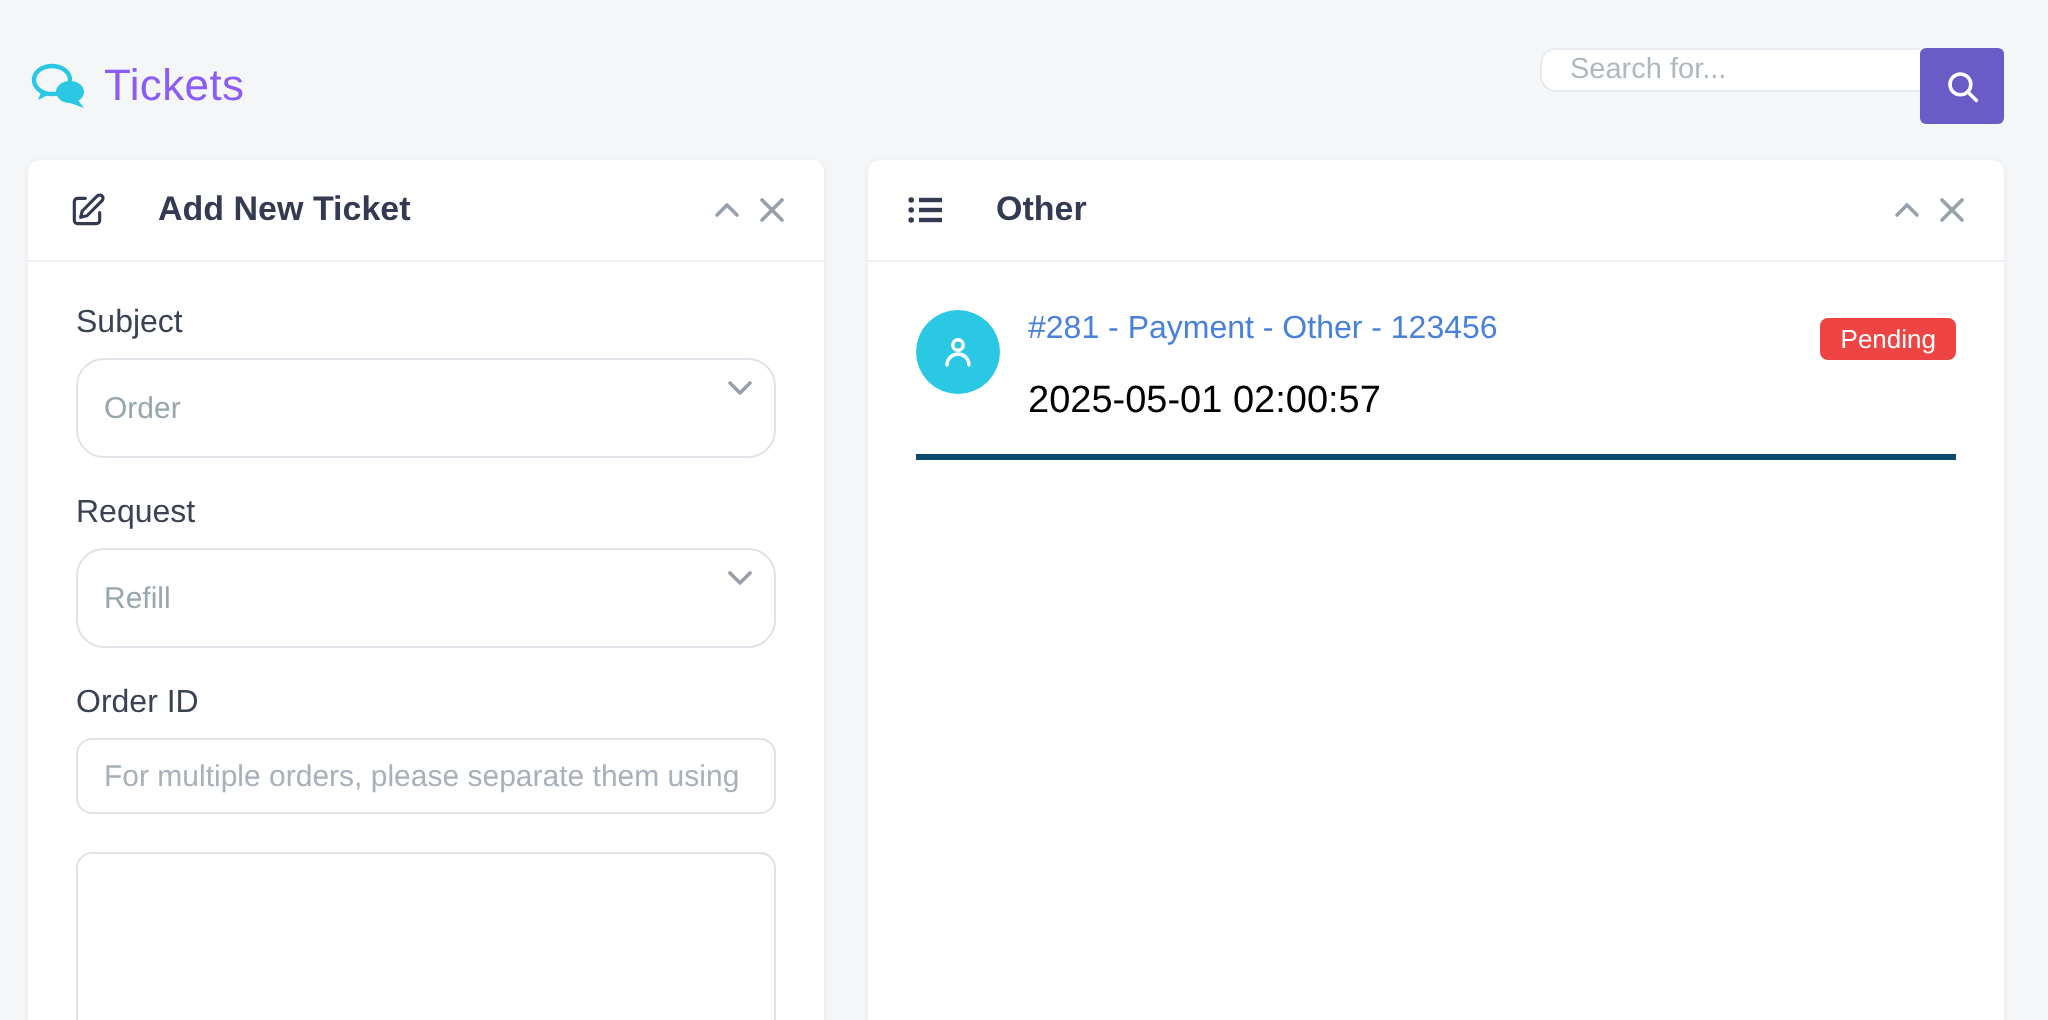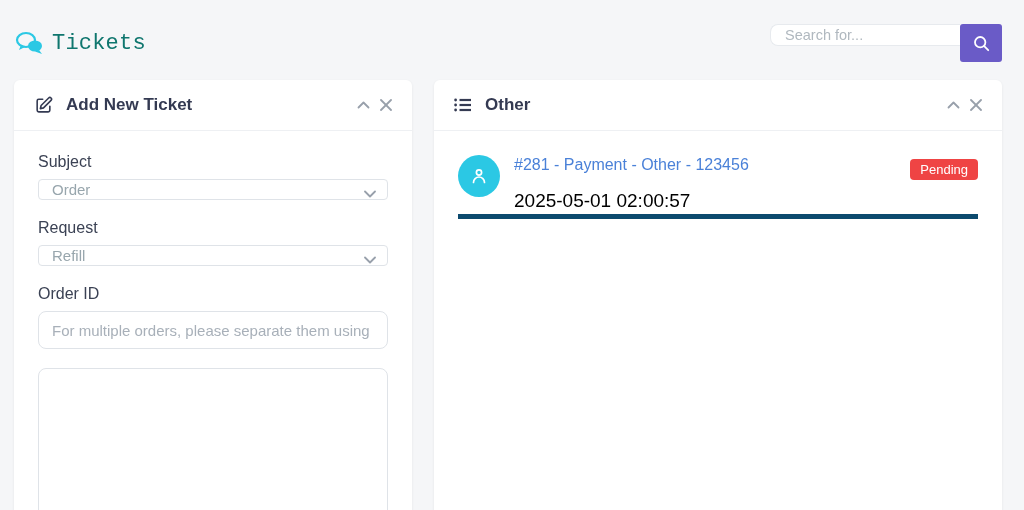--- a/index.html
+++ b/index.html
@@ -9,21 +9,21 @@
     background: #f5f6f8;
     font-family: "Liberation Sans", "DejaVu Sans", sans-serif;
   }
   
   .topbar {
     display: flex; align-items: center; justify-content: space-between;
     padding: 24px 22px 18px 14px;
   }
   .page-title-wrap { display: flex; align-items: center; gap: 8px; }
   .page-title {
-    font-size: 22px; font-weight: 500; color: #0f766e; letter-spacing: .2px; font-family: Liberation Mono, monospace;
+    font-size: 22px; font-weight: 500; color: #8b5cf6; letter-spacing: .2px;
   }
   .search-group { display: flex; align-items: stretch; }
   .search-input {
     width: 190px; height: 22px;
     border: 1px solid #e7eaee; border-right: none;
     border-radius: 8px 0 0 8px;
     background: #fff; padding: 0 14px;
     font-size: 14.5px; color: #6c757d; outline: none;
     font-family: inherit;
   }
@@ -41,35 +41,35 @@
     background: #fff; border-radius: 6px;
     box-shadow: 0 1px 3px rgba(50,58,70,.08);
     min-height: 600px;
   }
   .card-add { width: 398px; flex: 0 0 398px; }
   .card-lists { flex: 1; }
   .card-header {
     display: flex; align-items: center; justify-content: space-between;
     padding: 15px 20px; border-bottom: 1px solid #eef0f3;
   }
-  .card-header-left { display: flex; align-items: center; gap: 13px; }
+  .card-header-left { display: flex; align-items: center; gap: 26px; }
   .card-title { font-size: 17px; font-weight: 600; color: #343a52; }
   .card-actions { display: flex; align-items: center; gap: 10px; }
   .card-action { cursor: pointer; display: flex; align-items: center; }
   
   .card-body { padding: 22px 24px; }
   .form-group { margin-bottom: 19px; }
   .form-label {
     display: block; font-size: 16px; font-weight: 500;
     color: #3b4254; margin-bottom: 8px;
   }
   .select-wrap { position: relative; }
   .form-select {
-    width: 100%; height: 21px; appearance: none; -webkit-appearance: none;
-    border: 1px solid #dfe3e8; border-radius: 4px; background: #fff;
+    width: 100%; height: 50px; appearance: none; -webkit-appearance: none;
+    border: 1px solid #dfe3e8; border-radius: 14px; background: #fff;
     padding: 0 32px 0 13px; font-size: 15px; color: #98a6ad;
     outline: none; font-family: inherit; cursor: pointer;
   }
   .select-chevron {
     position: absolute; right: 12px; top: 11px; pointer-events: none;
     display: flex;
   }
   .form-input {
     width: 100%; height: 38px;
     border: 1px solid #dfe3e8; border-radius: 8px; background: #fff;
@@ -80,21 +80,21 @@
   .form-textarea {
     width: 100%; height: 170px; resize: none;
     border: 1px solid #dfe3e8; border-radius: 8px; background: #fff;
     padding: 10px 13px; font-size: 15px; color: #6c757d; outline: none;
     font-family: inherit;
   }
   
   .list-body { padding: 24px; }
   .ticket-item {
     display: flex; align-items: flex-start; gap: 14px;
-    padding-bottom: 2px; border-bottom: 5px solid #0c4a6e;
+    padding-bottom: 15px; border-bottom: 3px solid #0c4a6e;
     cursor: pointer;
   }
   .avatar {
     width: 42px; height: 42px; border-radius: 50%;
     background: #2bc8e4; flex: 0 0 42px;
     display: flex; align-items: center; justify-content: center;
   }
   .ticket-text { flex: 1; padding-top: 1px; }
   .ticket-title {
     font-size: 16px; color: #4a81d8; text-decoration: none; display: inline-block;

